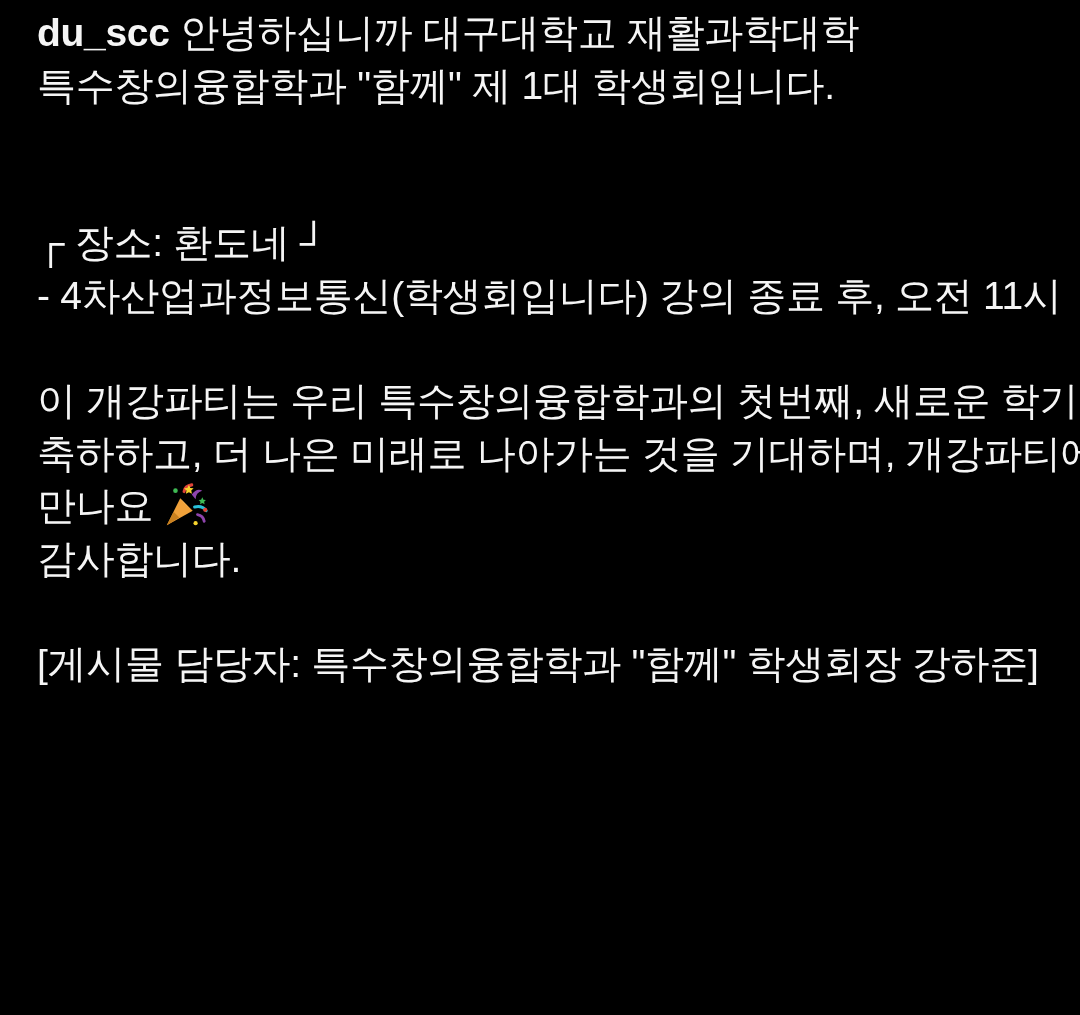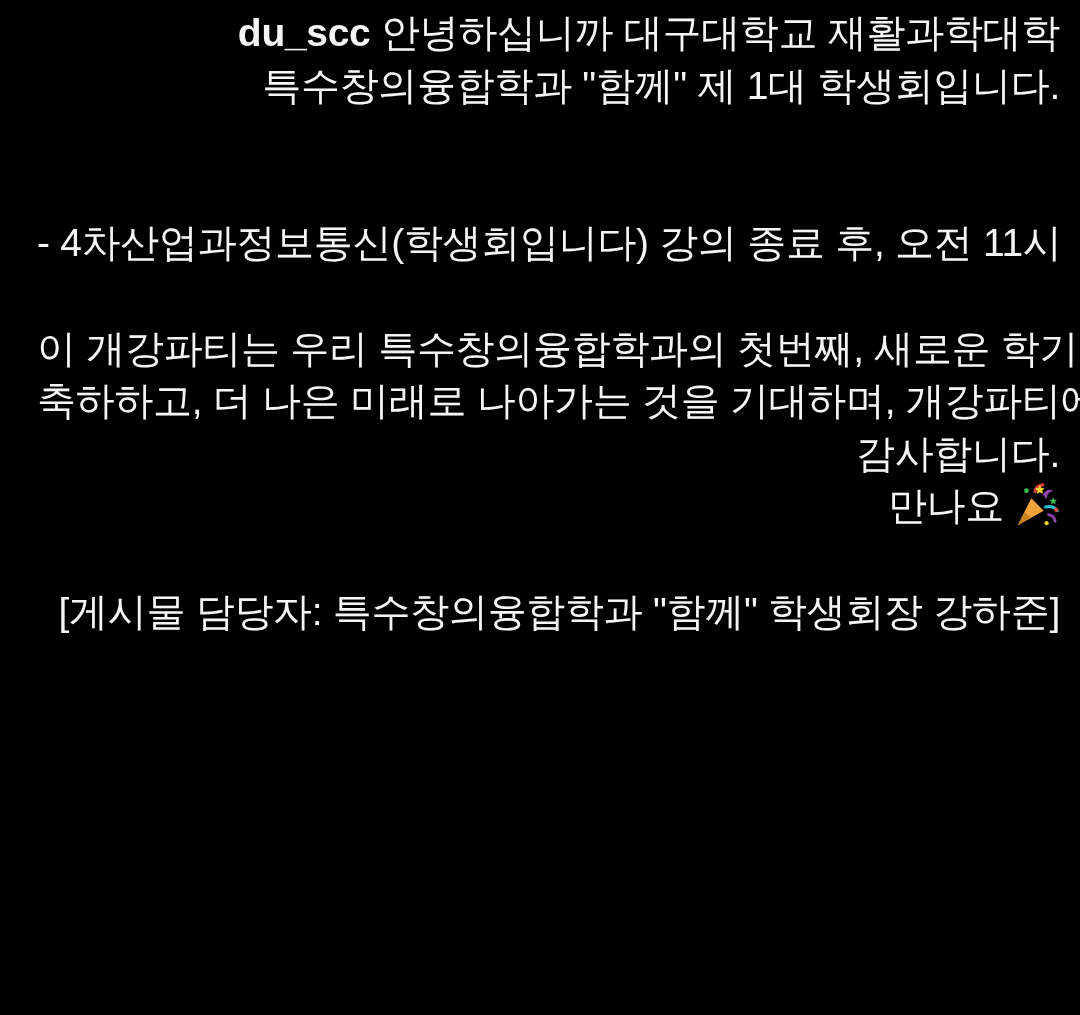--- a/index.html
+++ b/index.html
@@ -17,21 +17,20 @@
   .caption {
     position: absolute;
     left: 37px;
     top: 7px;
     right: 20px;
     color: #f5f5f5;
     font-size: 39px;
     line-height: 52.6px;
     font-weight: 400;
     letter-spacing: -0.3px;
-    text-align: right;
   }
   .line {
     min-height: 52.6px;
     white-space: nowrap;
   }
   .username {
     font-weight: 700;
   }
   .emoji-wrap {
     display: inline-block;
@@ -49,41 +48,42 @@
 </head>
 <body>
 
 <div class="caption">
 
   <div class="line"><span class="username">du_scc</span><span> </span><span>안녕하십니까 대구대학교 재활과학대학</span></div>
 
   <div class="line">특수창의융합학과 "함께" 제 1대 학생회입니다.</div>
   <div class="line"></div>
   <div class="line"></div>
+  <div class="line">┌ 장소: 환도네 ┘</div>
   <div class="line">- 4차산업과정보통신(학생회입니다) 강의 종료 후, 오전 11시</div>
   <div class="line"></div>
   <div class="line">이 개강파티는 우리 특수창의융합학과의 첫번째, 새로운 학기를</div>
   <div class="line">축하하고, 더 나은 미래로 나아가는 것을 기대하며, 개강파티에서</div>
-
-  <div class="line">감사합니다.</div>
 
   <div class="line"><span>만나요</span><span class="emoji-wrap" title="🎉">
       <svg viewBox="0 0 48 48" xmlns="http://www.w3.org/2000/svg" aria-hidden="true">
 
         <polygon points="4,45 18,17 31,30" fill="#f0a13a"></polygon>
         <polygon points="4,45 11,31 17,37" fill="#c9801f"></polygon>
         <polygon points="22,22 27,27 18,17" fill="#ffd47f"></polygon>
 
         <path d="M30 13 q5 -7 11 -4 q-7 2 -7 9 z" fill="#8e44ad"></path>
         <path d="M33 26 q8 -2 12 4" fill="none" stroke="#29c1d8" stroke-width="3.2" stroke-linecap="round"></path>
         <path d="M22 10 q1 -6 8 -7" fill="none" stroke="#e04438" stroke-width="3.2" stroke-linecap="round"></path>
         <path d="M36 34 q6 1 7 7" fill="none" stroke="#8e44ad" stroke-width="3" stroke-linecap="round"></path>
 
         <path d="M27 3 l1.6 3.2 3.4 .4 -2.5 2.3 .7 3.4 -3.2 -1.7 -3.1 1.7 .6 -3.4 -2.5 -2.3 3.4 -.4 z" fill="#f6d32d"></path>
         <path d="M41 16 l1.2 2.4 2.6 .3 -1.9 1.8 .5 2.6 -2.4 -1.3 -2.3 1.3 .4 -2.6 -1.9 -1.8 2.6 -.3 z" fill="#3fba54"></path>
         <circle cx="13" cy="9" r="2.4" fill="#3fba54"></circle>
         <circle cx="44" cy="29" r="2.2" fill="#e04438"></circle>
         <circle cx="34" cy="43" r="2.2" fill="#f6d32d"></circle>
       </svg></span></div>
+
+  <div class="line">감사합니다.</div>
   <div class="line"></div>
   <div class="line">[게시물 담당자: 특수창의융합학과 "함께" 학생회장 강하준]</div>
 
 </div>
 
 </body></html>

